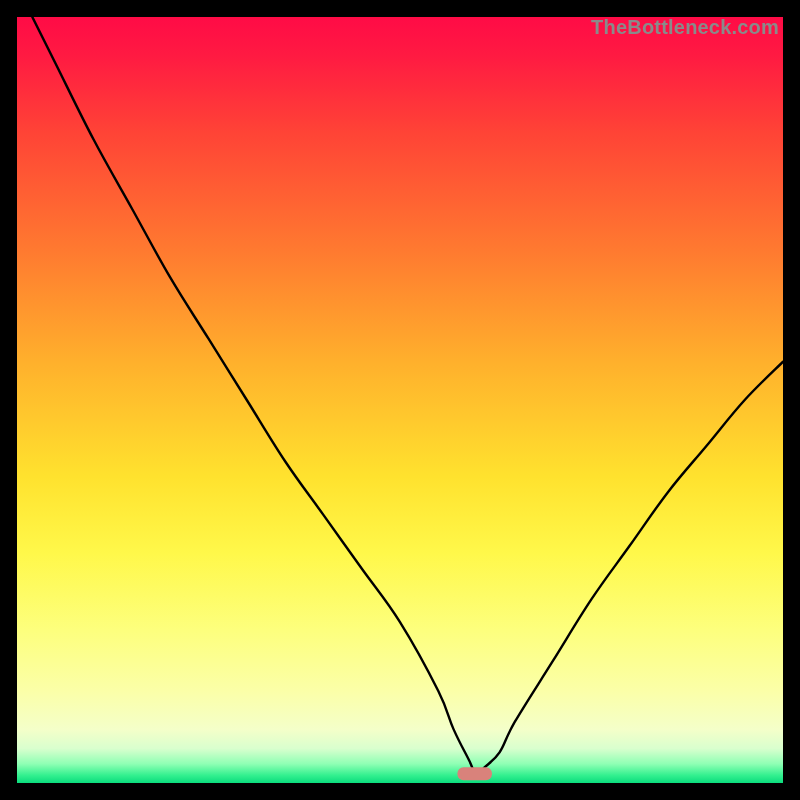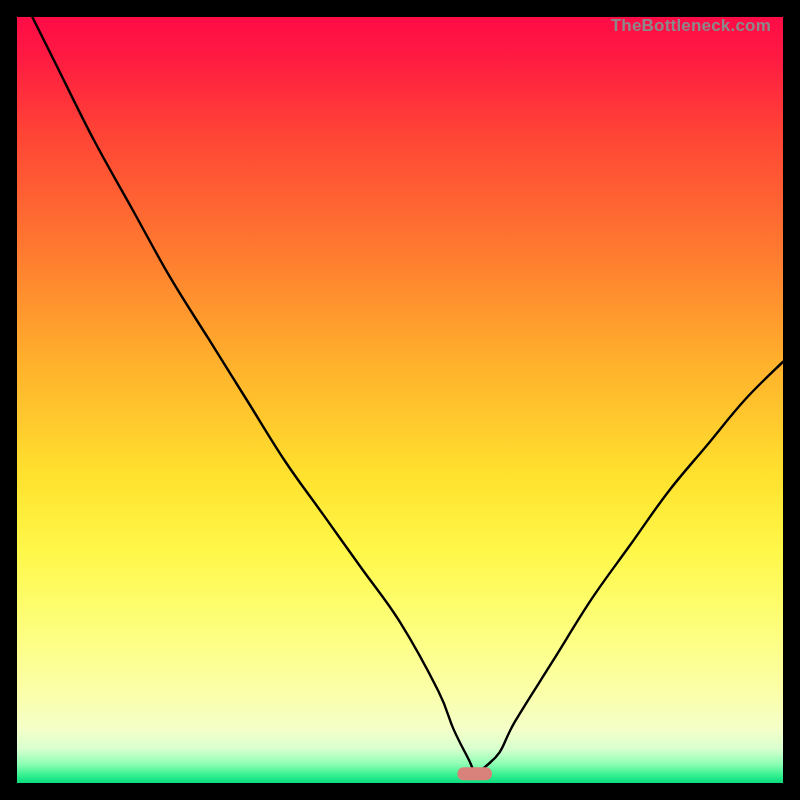--- a/index.html
+++ b/index.html
@@ -21,23 +21,23 @@
   .plot-area {
     position: absolute;
     left: 0;
     top: 0;
     width: 766px;
     height: 766px;
   }
   .watermark {
     position: absolute;
     top: -1px;
-    right: 12px;
+    right: 4px;
     font-family: Arial, Helvetica, sans-serif;
-    font-size: 17px;
+    font-size: 20px;
     font-weight: 600;
     color: #8a8a8a;
     letter-spacing: 0.2px;
   }
   svg {
     display: block;
   }
 </style>
 </head>
 <body>

